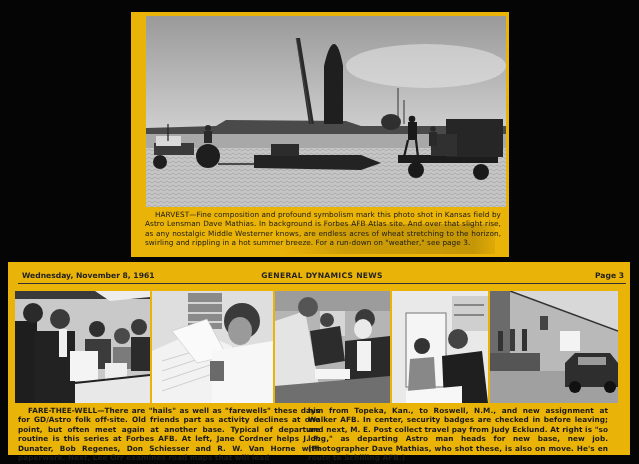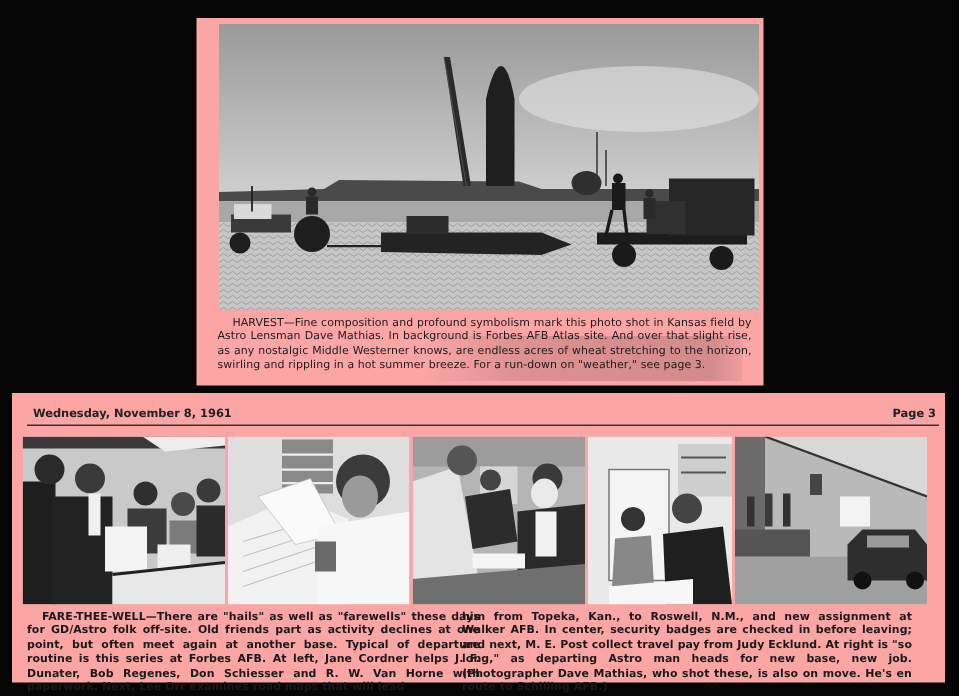--- a/index.html
+++ b/index.html
@@ -1,18 +1,18 @@
 <!DOCTYPE html>
 <html><head>
 <meta charset="utf-8">
 <style>
   html, body { margin:0; padding:0; }
   body { width:639px; height:464px; background:#050505; position:relative; overflow:hidden;
          font-family:"DejaVu Sans", sans-serif; }
-  .clip { position:absolute; background:#fca5a5; }
+  .clip { position:absolute; background:#eab308; }
   .clip-top { left:131px; top:12px; width:378px; height:245px; }
   .clip-bottom { left:8px; top:262px; width:622px; height:193px;font-weight:bold; }
 
   .photo { position:absolute; overflow:hidden; }
   .photo svg { display:block; width:100%; height:100%; }
 
   .caption { position:absolute; font-size:7.3px; line-height:9.4px; color:#1a1a1a;
              text-align:justify; letter-spacing:0.05px; }
   .top-caption { left:14px; top:198px; width:356px; }
   .cap-left { left:10px; top:144px; width:302px; }
@@ -90,20 +90,21 @@
   </div>
   <div class="shade"></div>
   <div class="caption top-caption">
     <span style="display:inline-block; width:10px;"></span><span>HARVEST</span><span>—Fine composition and profound symbolism mark this photo shot in Kansas field by Astro Lensman Dave Mathias. In background is Forbes AFB Atlas site. And over that slight rise, as any nostalgic Middle Westerner knows, are endless acres of wheat stretching to the horizon, swirling and rippling in a hot summer breeze. For a run-down on "weather," see page 3.</span>
   </div>
 </div>
 
 <div class="clip clip-bottom">
   <div class="masthead">
     <span class="date">Wednesday, November 8, 1961</span>
+    <span class="title">GENERAL DYNAMICS NEWS</span>
     <span class="page">Page 3</span>
   </div>
 
   <div class="photo" style="left:7px; top:29px; width:135px; height:112px;">
     <svg viewBox="0 0 135 112" preserveAspectRatio="none">
       <rect width="135" height="112" fill="#c9c9c9"></rect>
       <rect width="135" height="8" fill="#3a3a3a"></rect>
       <path d="M80 0 L135 0 L135 6 L95 10 Z" fill="#ededed"></path>
       <rect x="0" y="30" width="22" height="82" fill="#1e1e1e"></rect>
       <circle cx="18" cy="22" r="10" fill="#2a2a2a"></circle>

